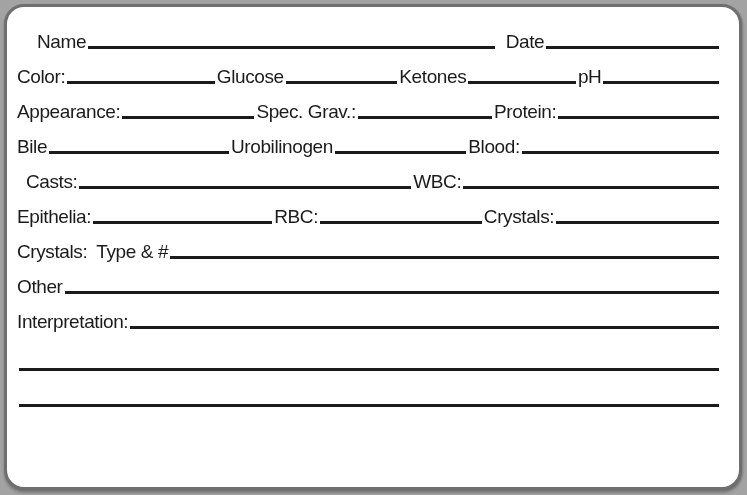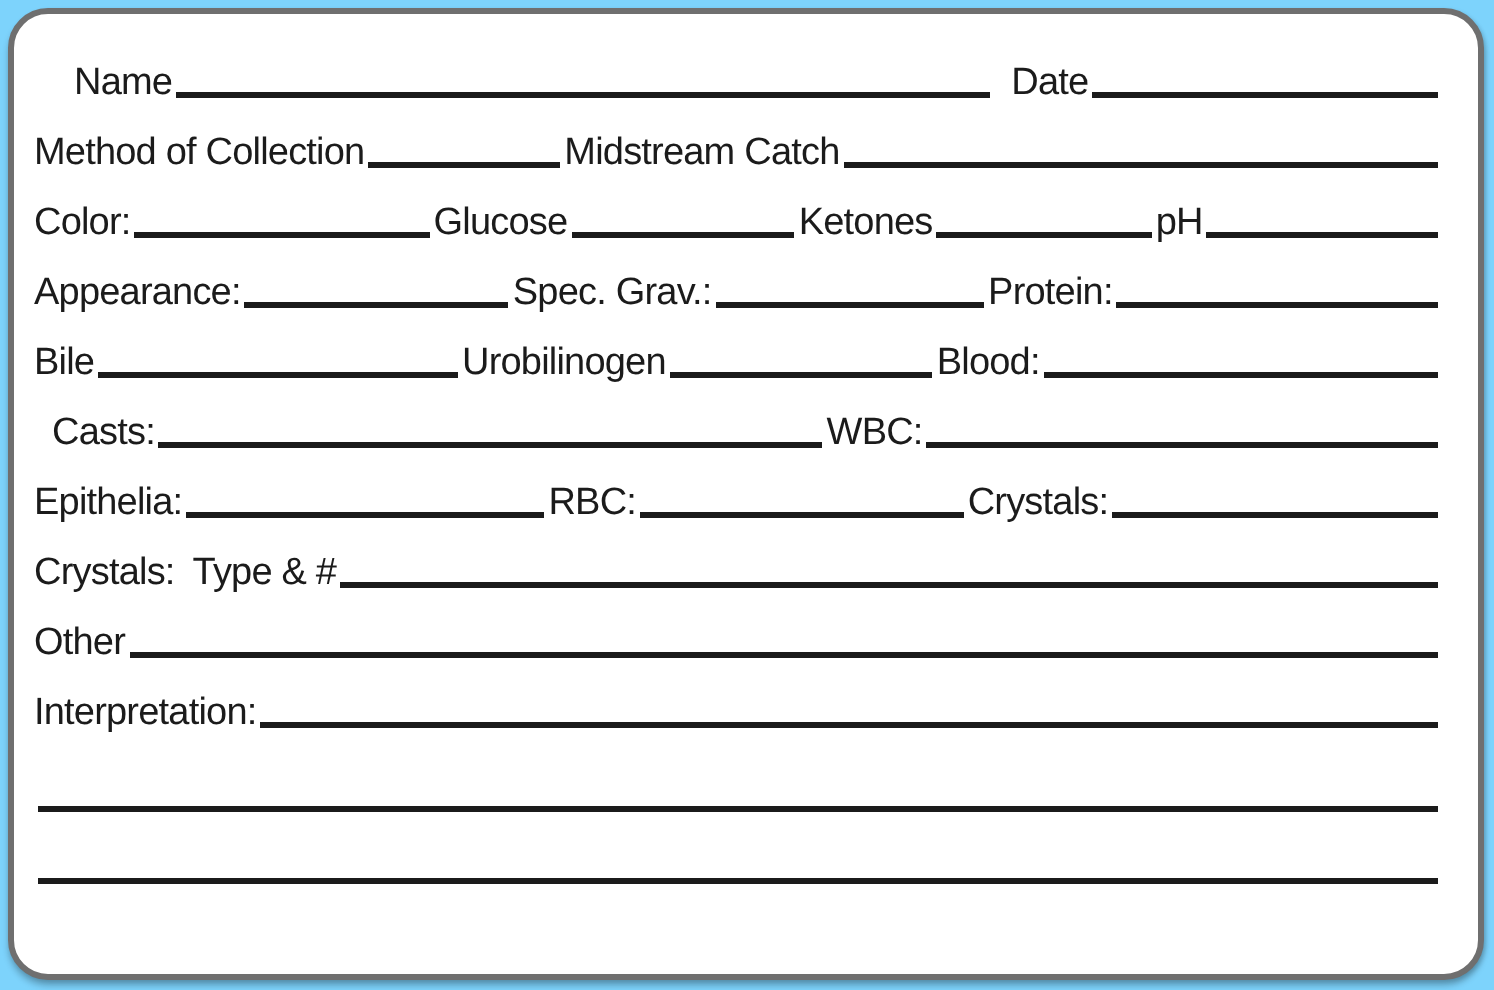--- a/index.html
+++ b/index.html
@@ -5,21 +5,21 @@
   html,body{
     margin:0;
     padding:0;
     background:#ffffff;
     font-family:"Liberation Sans", sans-serif;
   }
   .stage{
     position:relative;
     width:747px;
     height:495px;
-    background:#7dd3fc;
+    background:#a3a3a3;
     overflow:hidden;
   }
   .sticker{
     position:absolute;
     left:4px; top:4px;
     width:738px; height:486px;
     box-sizing:border-box;
     background:#ffffff;
     border:3px solid #6f6f6f;
     border-radius:20px;
@@ -71,26 +71,20 @@
   <div class="sticker">
 
     <div class="row title-row">
       <span class="title"></span>
       <span class="lbl gap-l">Name</span>
       <div class="fill" style="flex-grow:280"></div>
       <span class="lbl gap-s">Date</span>
       <div class="fill" style="flex-grow:119"></div>
     </div>
 
-    <div class="row">
-      <span class="lbl">Method of Collection</span>
-      <div class="fill" style="flex-grow:112"></div>
-      <span class="lbl">Midstream Catch</span>
-      <div class="fill" style="flex-grow:347"></div>
-    </div>
 
     <div class="row">
       <span class="lbl">Color:</span>
       <div class="fill" style="flex-grow:148"></div>
       <span class="lbl">Glucose</span>
       <div class="fill" style="flex-grow:112"></div>
       <span class="lbl">Ketones</span>
       <div class="fill" style="flex-grow:108"></div>
       <span class="lbl">pH</span>
       <div class="fill" style="flex-grow:116"></div>

